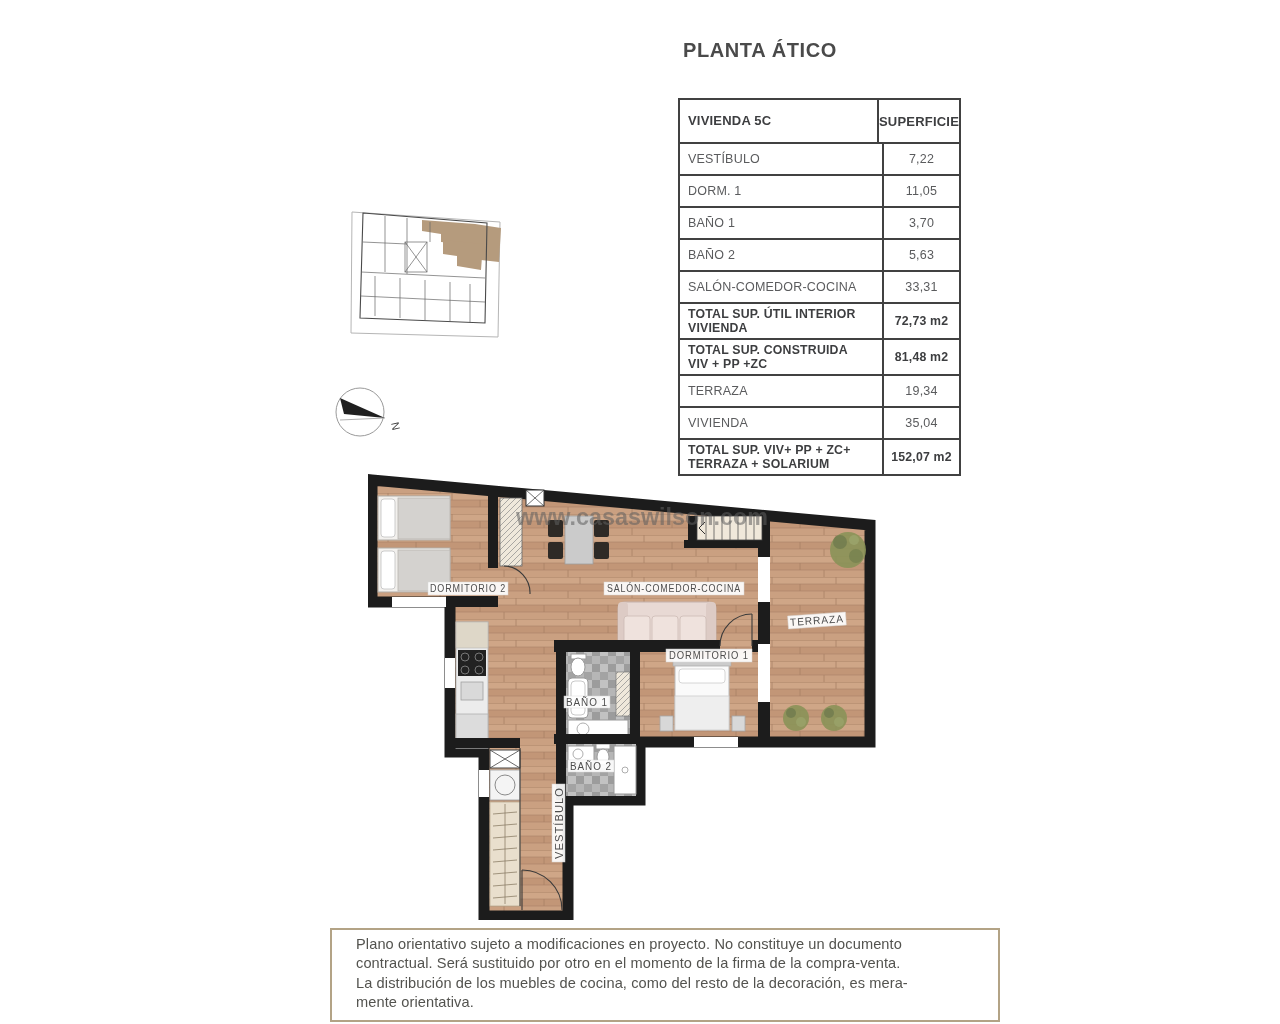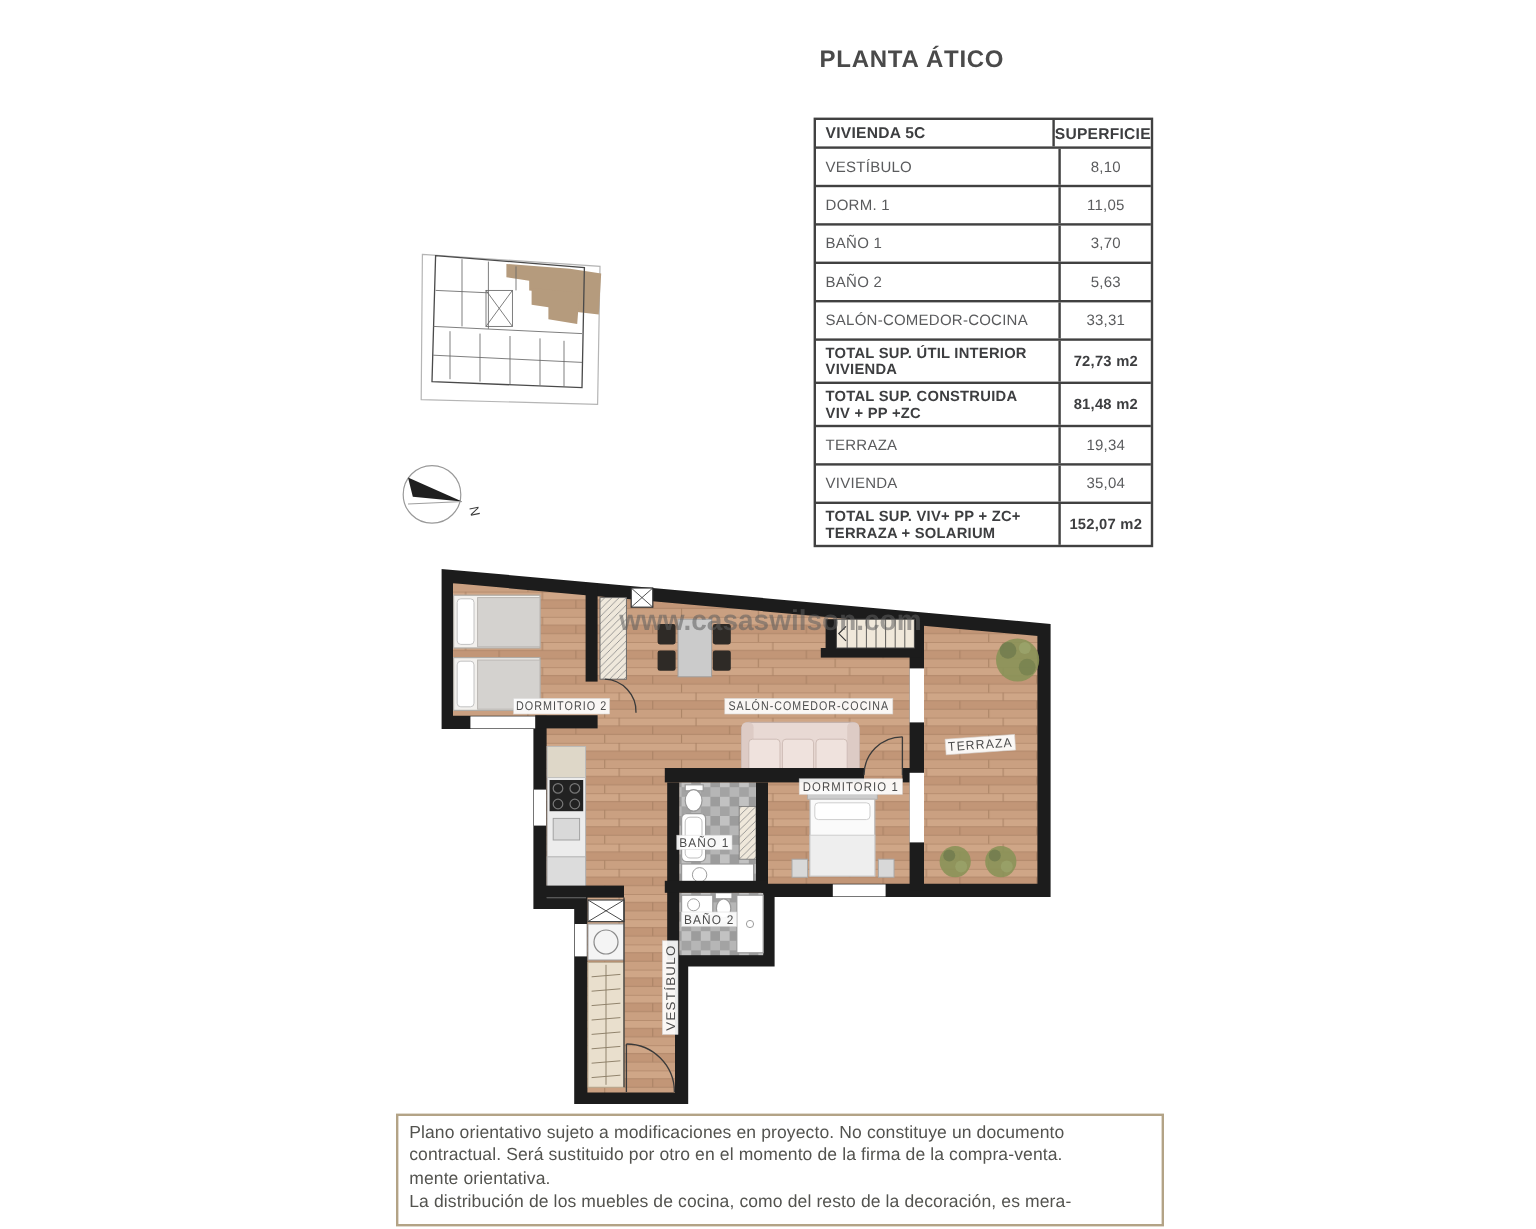--- a/index.html
+++ b/index.html
@@ -19,28 +19,28 @@
   
   #area-table{
     left:678px;top:98px;width:279px;border:2px solid #414141;
     color:#5a5b5d;font-size:12.5px;letter-spacing:.2px;background:#fff;
   }
   .t-row{display:flex;border-top:2px solid #414141;}
   .t-row:first-child{border-top:none;}
   .t-cell-l{width:194px;border-right:2px solid #414141;display:flex;
     align-items:center;padding-left:8px;white-space:pre-line;line-height:1.18;}
   .t-cell-r{flex:1;display:flex;align-items:center;justify-content:center;text-align:center;}
-  .t-head{height:22px;font-weight:bold;color:#3d3e40;font-size:13px;}
+  .t-head{height:42px;font-weight:bold;color:#3d3e40;font-size:13px;}
   .t-std{height:30px;}
   .t-tall{height:34px;font-weight:bold;color:#3d3e40;font-size:12.3px;justify-content:space-between;}
 
   
   #disclaimer{
     left:330px;top:928px;width:618px;height:80px;border:2px solid #b3a386;
-    padding:5px 9px;color:#53534f;font-size:14.6px;line-height:1.33;
+    padding:5px 24px;color:#53534f;font-size:14.6px;line-height:1.33;
     letter-spacing:.1px;background:#fff;
   }
 
   svg text{font-family:"Liberation Sans", sans-serif;}
   .room-label{font-size:10.5px;fill:#4d4d4d;letter-spacing:1px;}
   .chip{fill:#ffffff;opacity:.92;stroke:#d9d9d9;stroke-width:.5;}
   .door{stroke:#3a3a3a;stroke-width:1.1;fill:none;}
   .fix{fill:#ffffff;stroke:#999;stroke-width:1;}
 </style>
 </head>
@@ -48,21 +48,21 @@
 
 <div class="abs" id="plan-title">PLANTA ÁTICO</div>
 
 <div class="abs" id="area-table">
   <div class="t-row t-head">
     <div class="t-cell-l">VIVIENDA 5C</div>
     <div class="t-cell-r">SUPERFICIE</div>
   </div>
   <div class="t-row t-std">
     <div class="t-cell-l">VESTÍBULO</div>
-    <div class="t-cell-r">8,10</div>
+    <div class="t-cell-r">7,22</div>
   </div>
   <div class="t-row t-std">
     <div class="t-cell-l">DORM. 1</div>
     <div class="t-cell-r">11,05</div>
   </div>
   <div class="t-row t-std">
     <div class="t-cell-l">BAÑO 1</div>
     <div class="t-cell-r">3,70</div>
   </div>
   <div class="t-row t-std">
@@ -338,15 +338,15 @@
     <rect class="chip" x="184" y="312" width="13" height="78"></rect>
     <text class="room-label" x="190.5" y="355" text-anchor="middle" font-size="10" transform="rotate(-90 190.5 351)" textLength="72" lengthAdjust="spacingAndGlyphs">VESTÍBULO</text>
   </g>
 
   <text x="148" y="53" font-size="24" font-weight="bold" fill="#5f5f5f" opacity="0.55" textLength="252" lengthAdjust="spacingAndGlyphs">www.casaswilson.com</text>
 </svg>
 
 <div class="abs" id="disclaimer">
   <div>Plano orientativo sujeto a modificaciones en proyecto. No constituye un documento</div>
   <div>contractual. Será sustituido por otro en el momento de la firma de la compra-venta.</div>
+  <div>La distribución de los muebles de cocina, como del resto de la decoración, es mera-</div>
   <div>mente orientativa.</div>
-  <div>La distribución de los muebles de cocina, como del resto de la decoración, es mera-</div>
 </div>
 
 </body></html>

